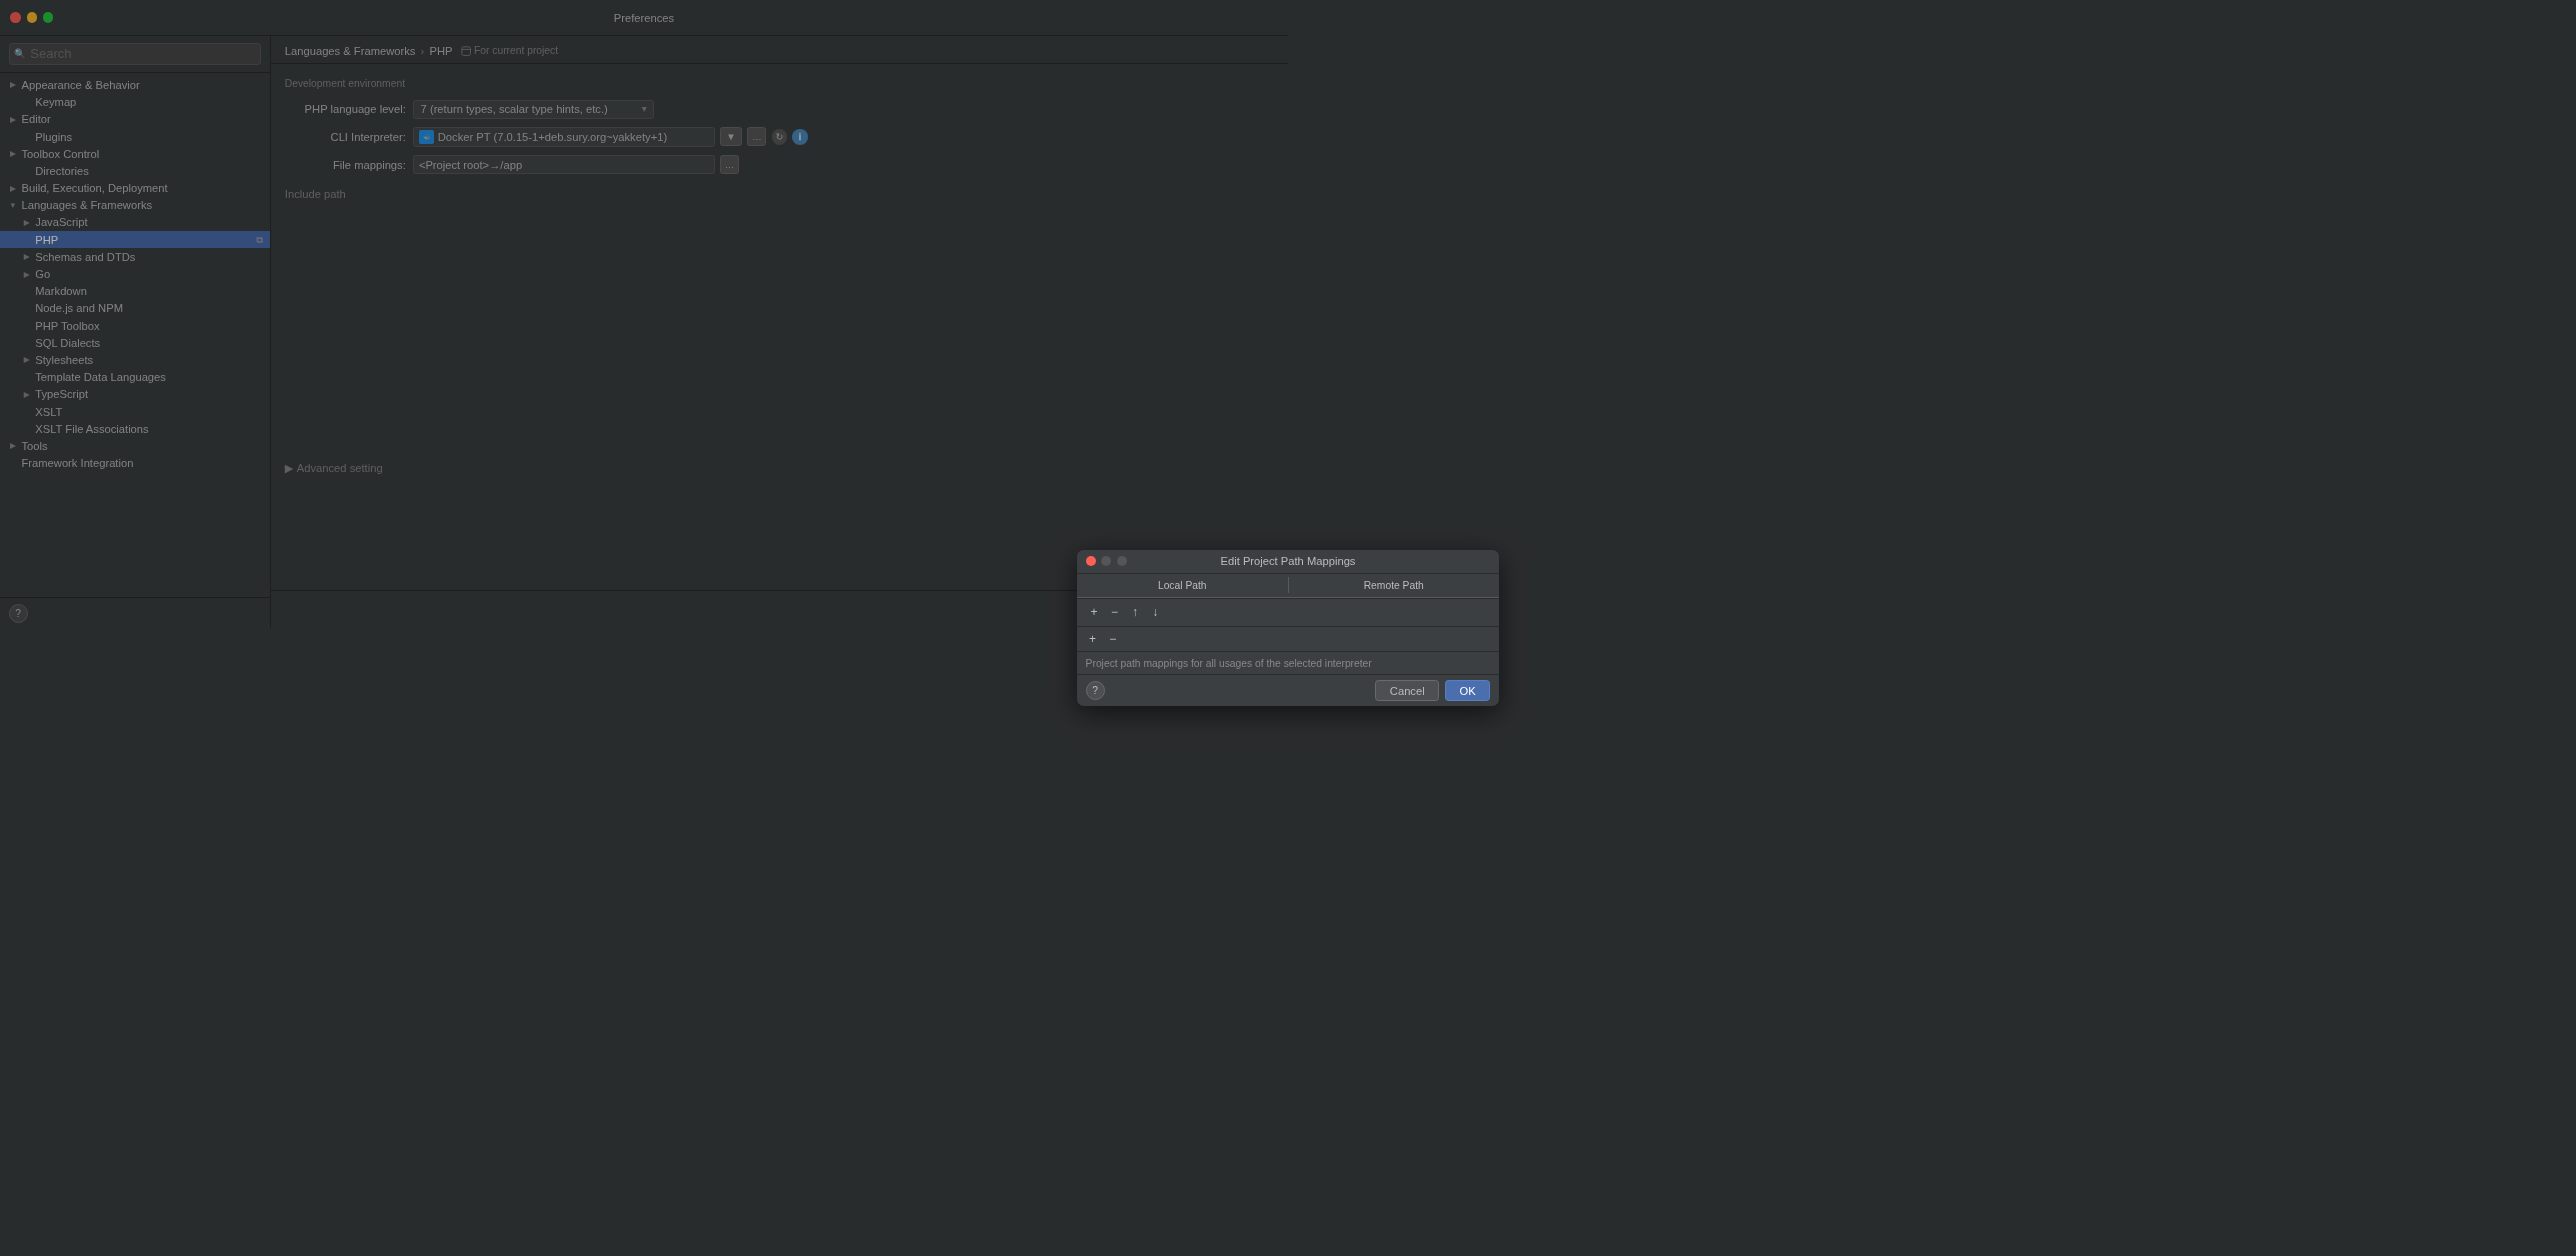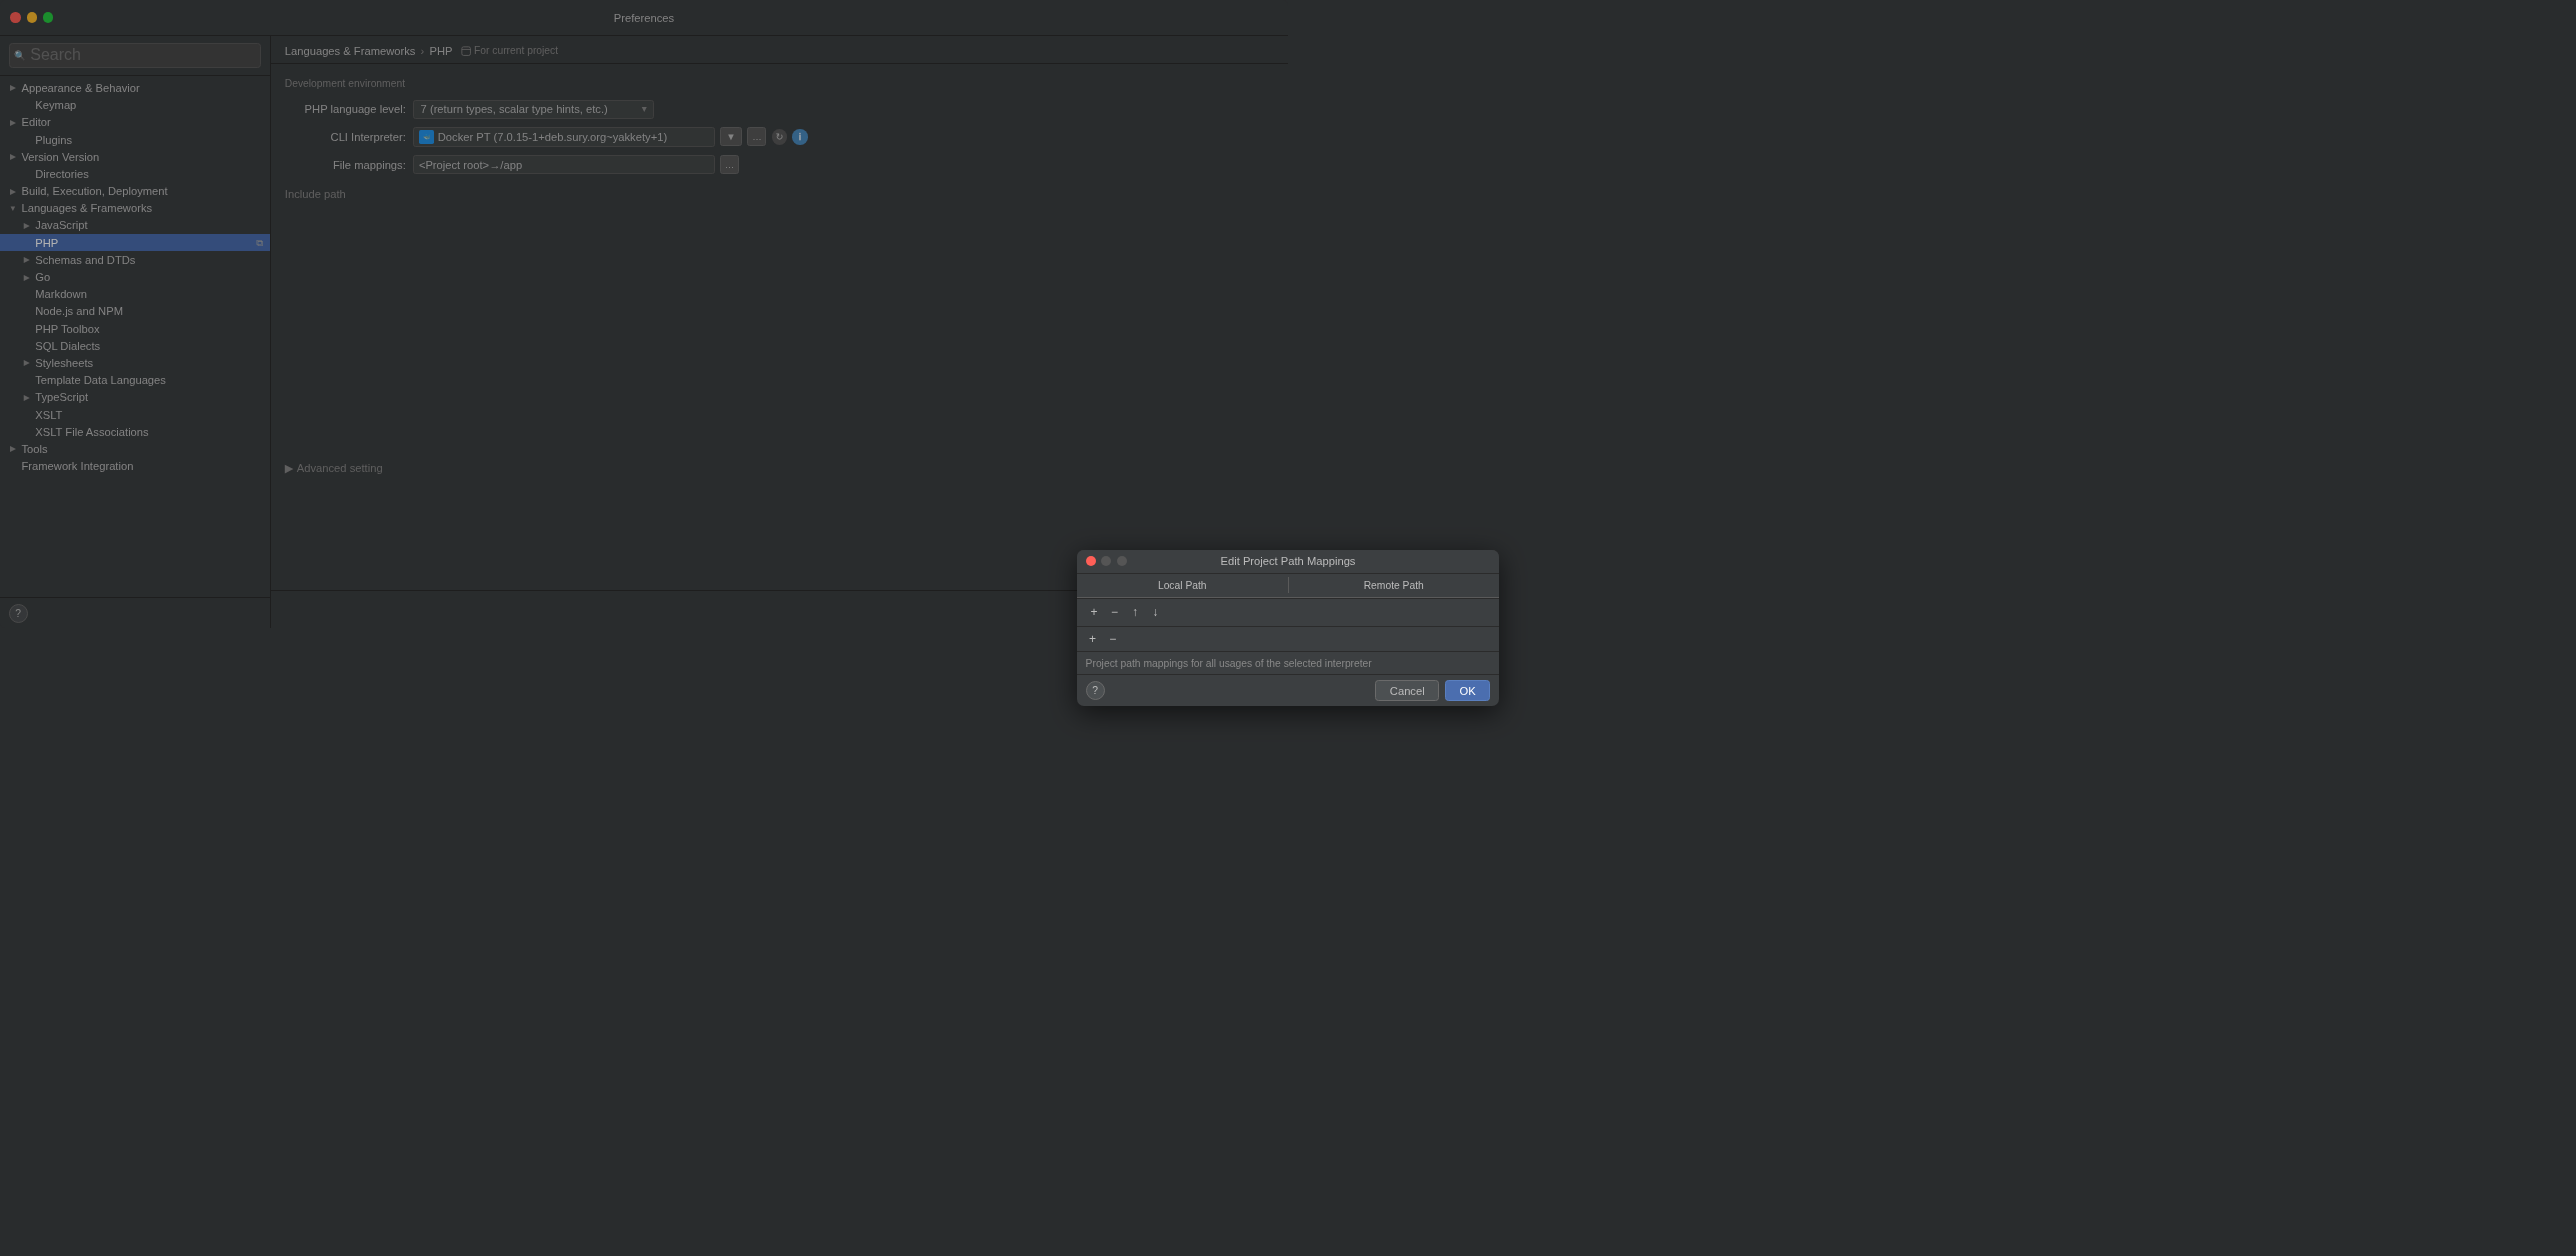--- a/index.html
+++ b/index.html
@@ -82,21 +82,21 @@
       border-bottom: 0.9px solid #2b2b2b;
     }
 
     .search-input {
       width: 100%;
       background: #4a4a4a;
       border: 0.9px solid #5a5a5a;
       border-radius: 3.4px;
       padding: 2.6px 6.9px 2.6px 20.7px;
       color: #bbb;
-      font-size: 16px;
+      font-size: 13px;
       outline: none;
     }
 
     .search-wrapper {
       position: relative;
       display: flex;
       align-items: center;
     }
 
     .search-icon-wrap {
@@ -587,21 +587,21 @@
           <span class="item-label">Editor</span>
         </div>
 
         <div class="sidebar-item indent-1">
           <span class="chevron"></span>
           <span class="item-label">Plugins</span>
         </div>
 
         <div class="sidebar-item section-header">
           <span class="chevron">▶</span>
-          <span class="item-label">Version Version</span>
+          <span class="item-label">Toolbox Control</span>
         </div>
 
         <div class="sidebar-item indent-1">
           <span class="chevron"></span>
           <span class="item-label">Directories</span>
         </div>
 
         <div class="sidebar-item section-header">
           <span class="chevron">▶</span>
           <span class="item-label">Build, Execution, Deployment</span>

